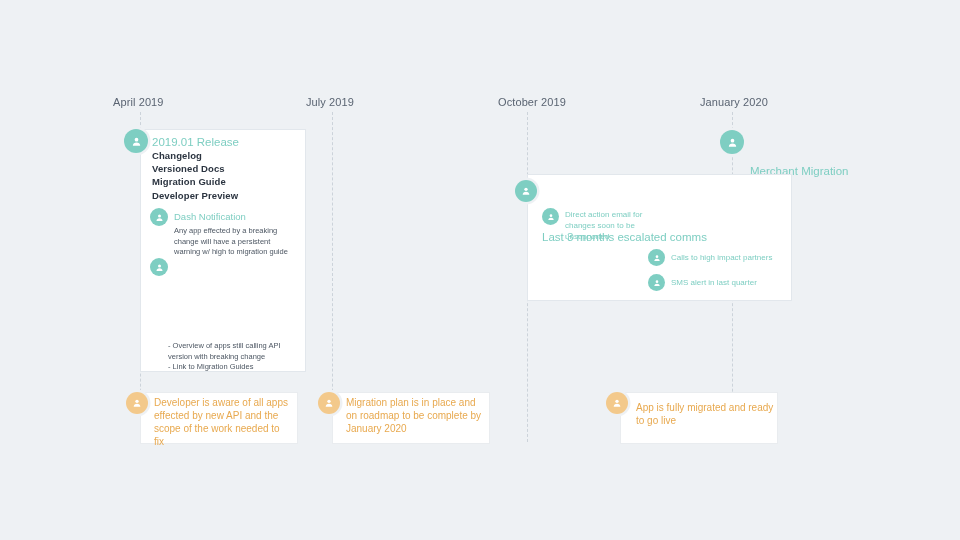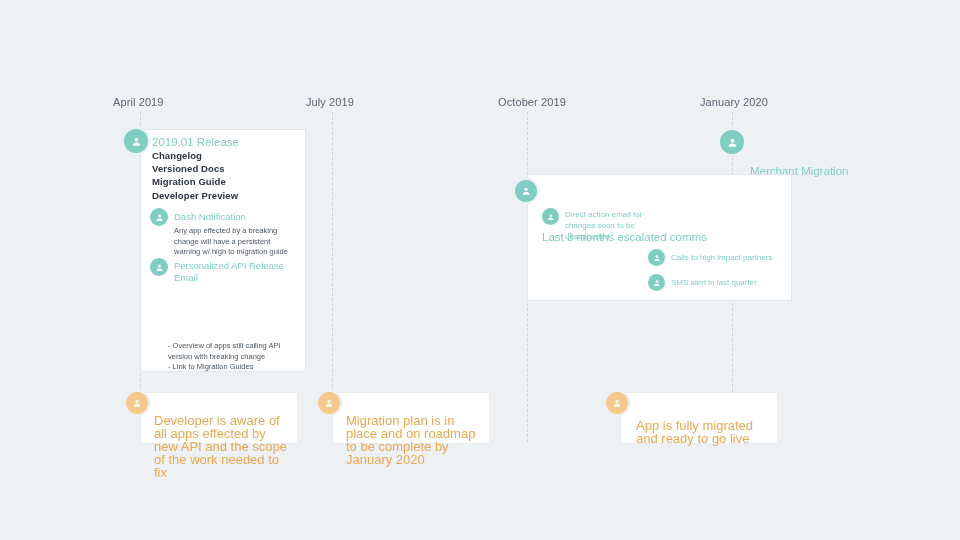--- a/index.html
+++ b/index.html
@@ -92,23 +92,22 @@
     font-size: 9.5px;
     line-height: 12px;
   }
   .sub-title.sm {
     font-size: 8px;
     line-height: 11px;
   }
   .orange-text {
     position: absolute;
     color: #e8a94f;
-    font-size: 13px;
+    font-size: 10px;
     line-height: 13px;
-    margin-top: 18px;
   }
 </style>
 </head>
 <body>
 
 <div id="stage">
 
   <div class="axis-line" style="left:140px;"></div>
   <div class="axis-line" style="left:332px;"></div>
   <div class="axis-line" style="left:527px;"></div>
@@ -143,21 +142,20 @@
   </div>
   <div class="sub-title" style="left:174px; top:211px;">Dash Notification</div>
   <div class="body-text" style="left:174px; top:226px; width:124px;">Any app effected by a breaking change will have a persistent warning w/ high to migration guide</div>
 
   <div class="avatar" style="left:150px; top:258px; width:18px; height:18px;">
     <svg width="9" height="9" viewBox="0 0 24 24" fill="#ffffff">
       <circle cx="12" cy="8" r="4"></circle>
       <path d="M4 21c0-4.4 3.6-7 8-7s8 2.6 8 7z"></path>
     </svg>
   </div>
-  <div class="sub-title wrap" style="left:174px; top:260px; width:118px;">Personalized API Release Email</div>
   <div class="body-text" style="left:168px; top:341px; width:128px; white-space:pre-line;">- Overview of apps still calling API version with breaking change
 - Link to Migration Guides</div>
 
   <div class="avatar ring" style="left:720px; top:130px; width:24px; height:24px;">
     <svg width="11" height="11" viewBox="0 0 24 24" fill="#ffffff">
       <circle cx="12" cy="8" r="4"></circle>
       <path d="M4 21c0-4.4 3.6-7 8-7s8 2.6 8 7z"></path>
     </svg>
   </div>
   <div class="node-title" style="left:750px; top:136px;margin-top:28px;">Merchant Migration</div>

